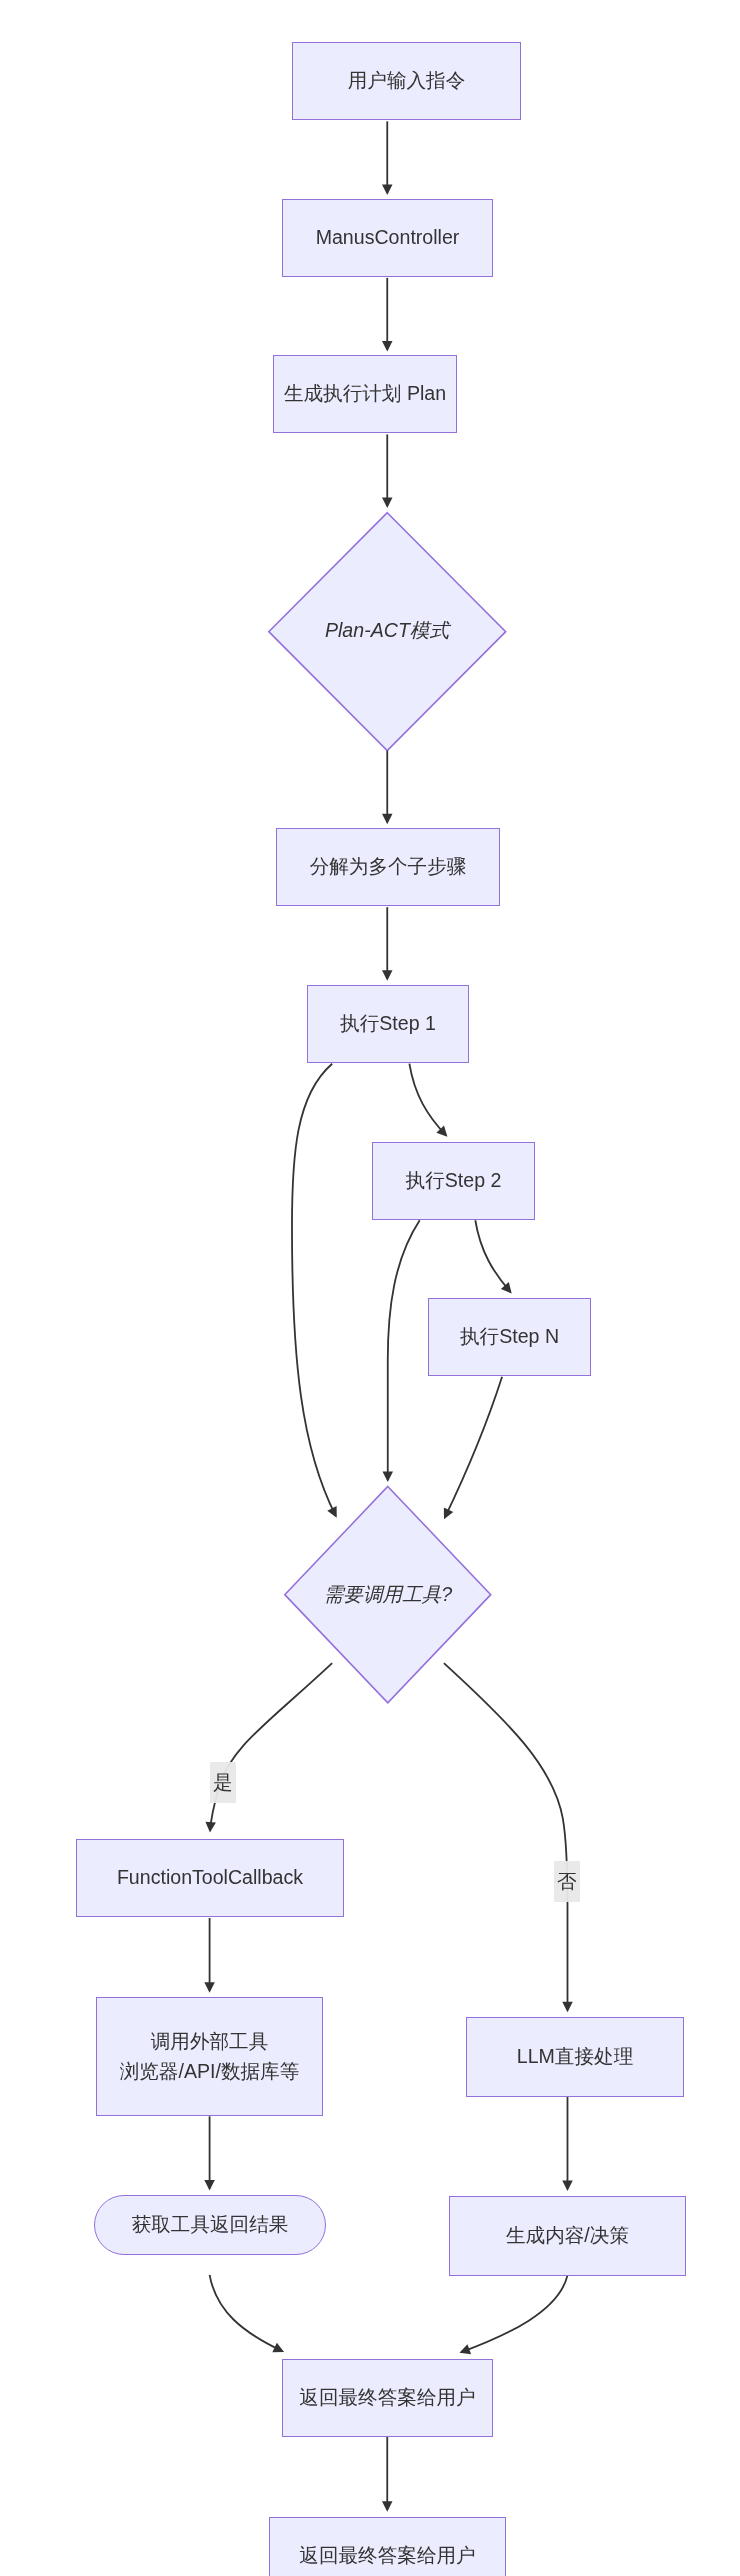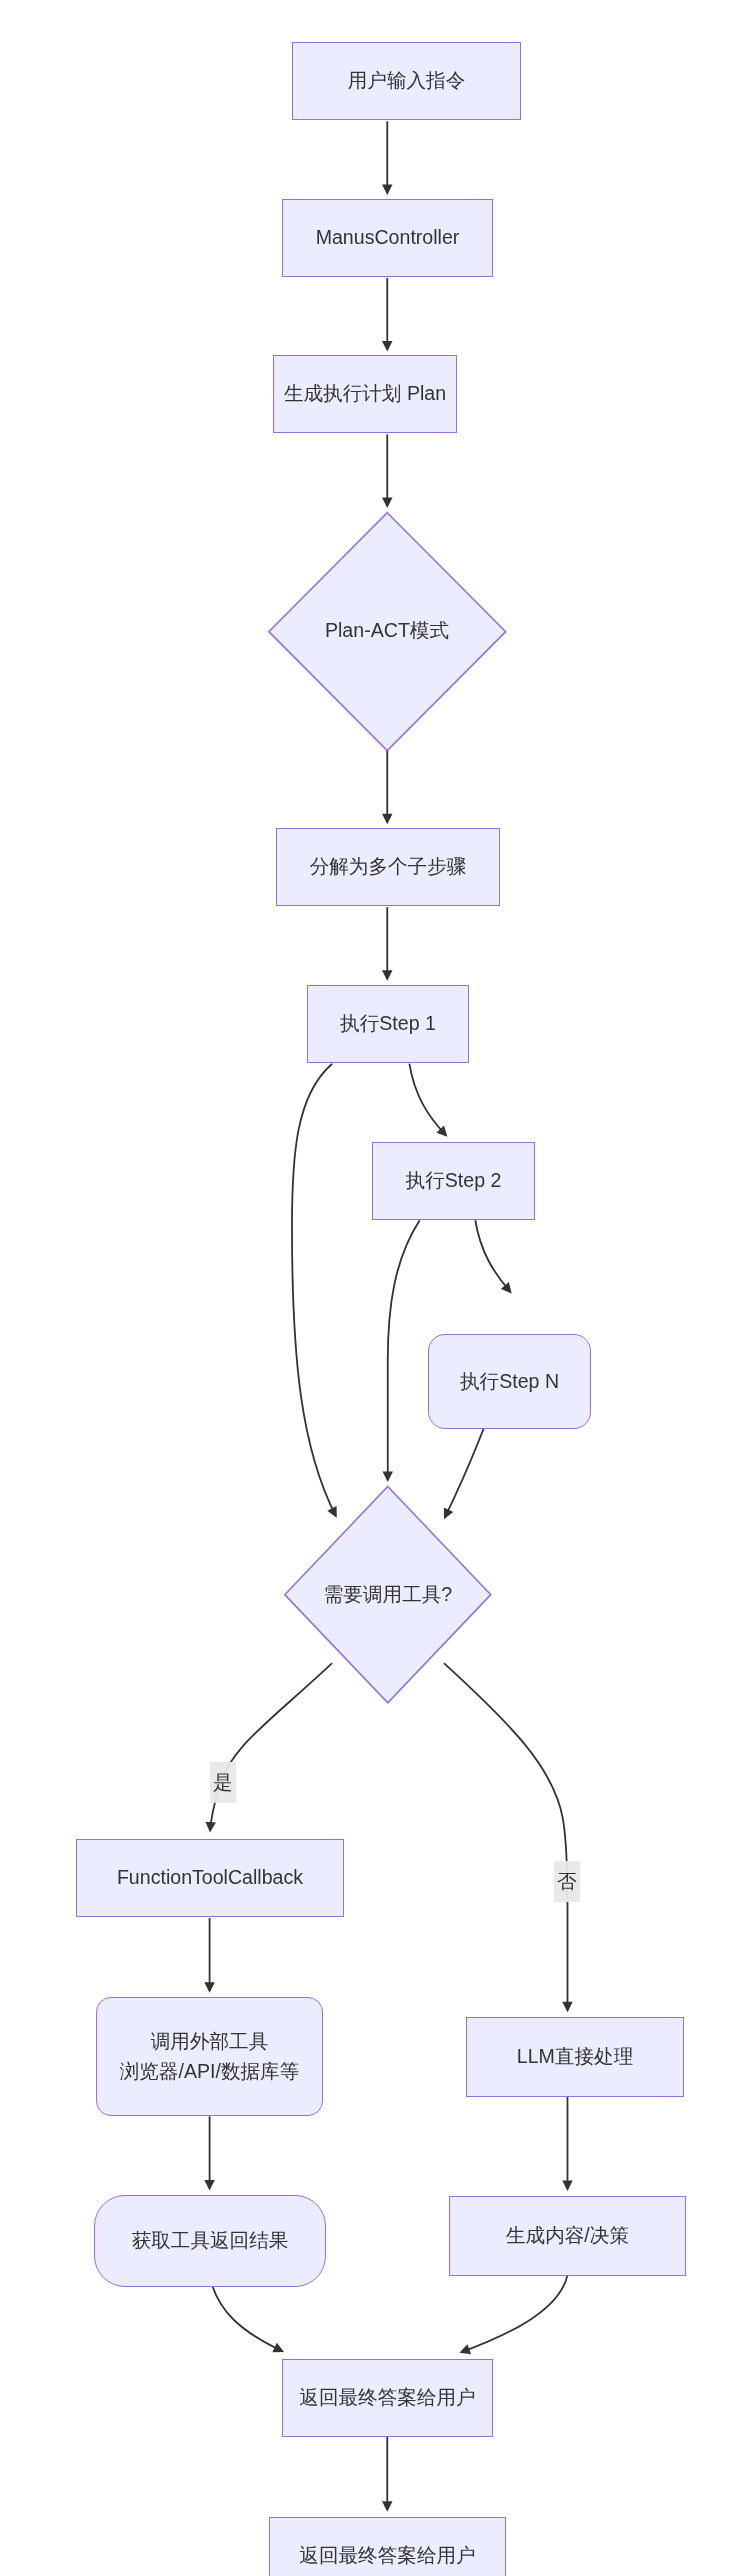--- a/index.html
+++ b/index.html
@@ -19,43 +19,43 @@
     display:flex;align-items:center;justify-content:center;
     flex-direction:column;
     color:#333333;
     font-size:19.6px;
     text-align:center;
     line-height:1.5;
   }
   .diamond-label{
     position:absolute;
     display:flex;align-items:center;justify-content:center;
-    color:#333333;font-size:19.6px;text-align:center;
+    color:#333333;font-size:19.6px;text-align:center;font-style:italic;
   }
   .edge-label{
     position:absolute;
     background:rgba(232,232,232,0.95);
     color:#333333;font-size:19.6px;
     padding:7.2px 3.1px;
     display:flex;align-items:center;justify-content:center;
   }
   
   #n-user-input        {left:292px; top:42px;   width:229px; height:78px;}
   #n-manus-controller  {left:282px; top:199px;  width:211px; height:78px;}
   #n-generate-plan     {left:273px; top:355px;  width:184px; height:78px;}
   #lbl-plan-act        {left:284px; top:592px; width:206px; height:77px;}
   #n-decompose         {left:276px; top:828px; width:224px; height:78px;}
   #n-step1             {left:307px; top:985px; width:162px; height:78px;}
   #n-step2             {left:372px; top:1142px; width:163px; height:78px;}
-  #n-stepN             {left:428px; top:1334px; width:163px; height:95px;border-radius:17px;}
+  #n-stepN             {left:428px; top:1298px; width:163px; height:78px;}
   #lbl-need-tool       {left:285px; top:1556px; width:206px; height:77px;}
   #n-ftc               {left:76px; top:1839px; width:268px; height:78px;}
-  #n-call-tools        {left:96px; top:1997px; width:227px; height:119px;border-radius:15px;}
+  #n-call-tools        {left:96px; top:1997px; width:227px; height:119px;}
   #n-llm-direct        {left:459px; top:2017px; width:218px; height:80px;margin-left:7px;}
-  #n-get-result        {left:94px; top:2195px; width:232px; height:92px;border-radius:31px;}
+  #n-get-result        {left:94px; top:2195px; width:232px; height:60px;border-radius:31px;}
   #n-gen-content       {left:449px; top:2196px; width:237px; height:80px;}
   #n-aggregate         {left:282px; top:2359px; width:211px; height:78px;}
   #n-return-answer     {left:269px; top:2517px; width:237px; height:78px;}
   #edge-label-yes      {left:210px; top:1762px;}
   #edge-label-no       {left:554px;top:1861px;}
 </style>
 </head>
 <body>
 
 <div id="canvas">

